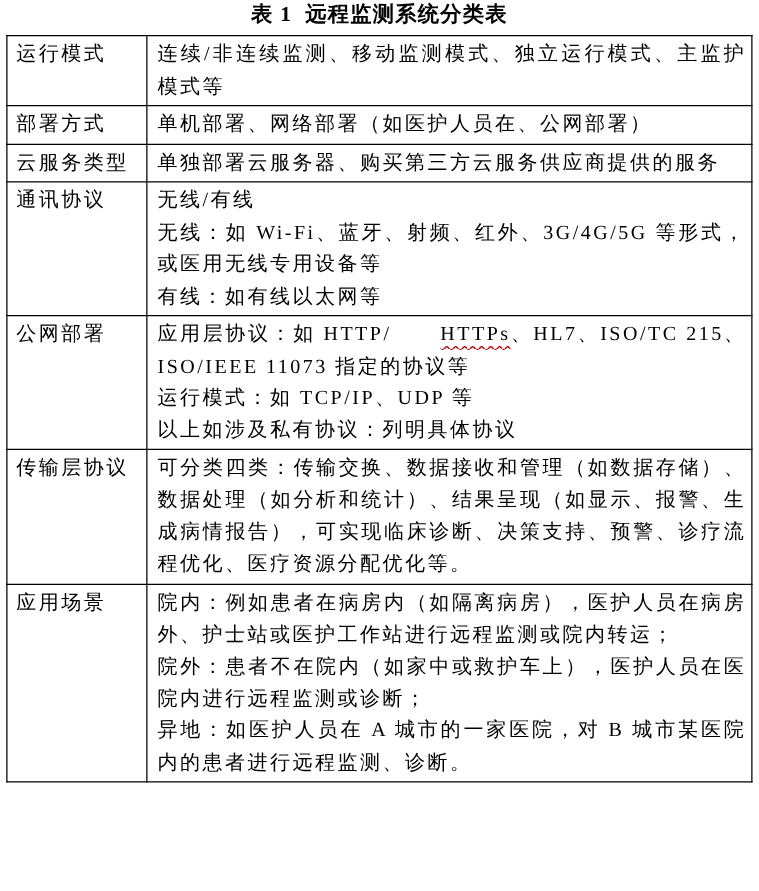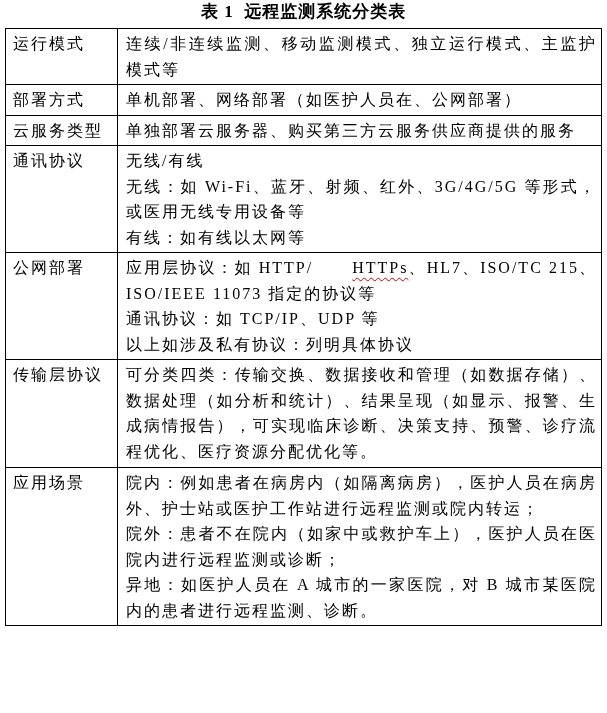--- a/index.html
+++ b/index.html
@@ -106,21 +106,21 @@
           <div class="line">无线/有线</div>
           <div class="line">无线：如 Wi-Fi、蓝牙、射频、红外、3G/4G/5G 等形式，或医用无线专用设备等</div>
           <div class="line">有线：如有线以太网等</div>
         </td>
       </tr>
 
       <tr class="r6">
         <td class="label-cell">公网部署</td>
         <td class="value-cell">
           <div class="line"><span>应用层协议：如 HTTP/</span><span class="squiggle">HTTPs</span><span>、HL7、ISO/TC 215、ISO/IEEE 11073 指定的协议等</span></div>
-          <div class="line">通讯协议：如 TCP/IP、UDP 等</div>
+          <div class="line">运行模式：如 TCP/IP、UDP 等</div>
           <div class="line">以上如涉及私有协议：列明具体协议</div>
         </td>
       </tr>
 
       <tr class="r7">
         <td class="label-cell">传输层协议</td>
         <td class="value-cell">
           <div class="line">可分类四类：传输交换、数据接收和管理（如数据存储）、数据处理（如分析和统计）、结果呈现（如显示、报警、生成病情报告），可实现临床诊断、决策支持、预警、诊疗流程优化、医疗资源分配优化等。</div>
         </td>
       </tr>

